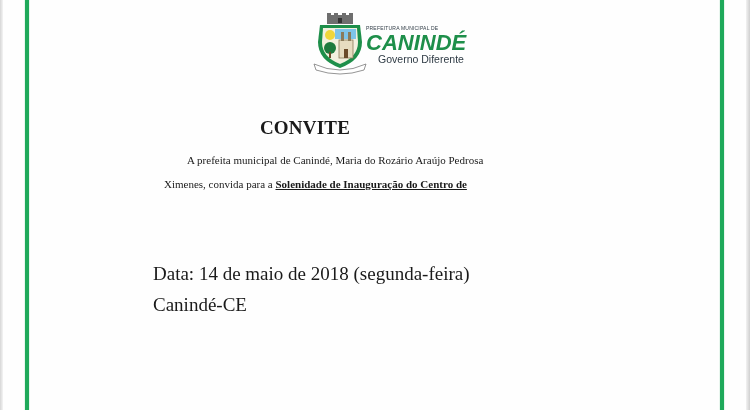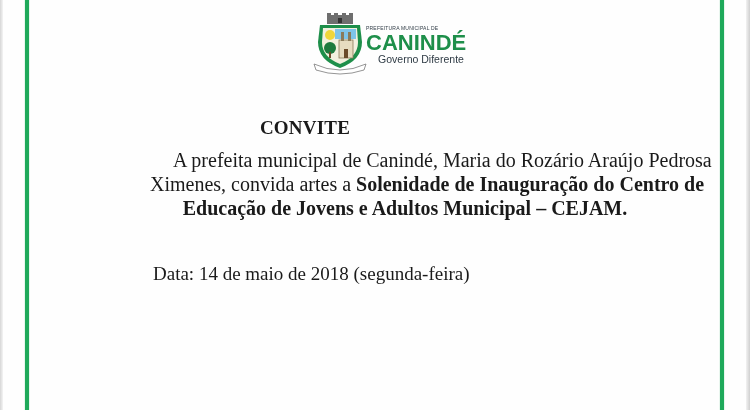--- a/index.html
+++ b/index.html
@@ -10,31 +10,31 @@
     .edge-left { position: absolute; left: 0; top: 0; width: 3px; height: 410px; background: linear-gradient(to right, #d6d6d6, #f4f4f4); }
     .edge-right { position: absolute; right: 0; top: 0; width: 4px; height: 410px; background: linear-gradient(to left, #cfcfcf, #f2f2f2); }
     .border-line { position: absolute; top: 0; width: 4px; height: 410px; }
     .border-left { left: 25px; }
     .border-right { left: 720px; }
 
     .logo { position: absolute; left: 312px; top: 12px; width: 160px; height: 64px; }
     .logo-emblem { position: absolute; left: 0; top: 0; width: 56px; height: 64px; }
     .logo-text { position: absolute; left: 54px; top: 13px; width: 110px; }
     .logo-small { font-family: "Liberation Sans", sans-serif; font-size: 5px; letter-spacing: 0.2px; color: #2f3b45; white-space: nowrap; line-height: 6px; text-transform: uppercase; }
-    .logo-name { font-family: "Liberation Sans", sans-serif; font-weight: bold; font-size: 22px; line-height: 22px; letter-spacing: 0px; white-space: nowrap; margin-top: 1px; }
+    .logo-name { font-family: "Liberation Sans", sans-serif; font-weight: bold; font-size: 22px; line-height: 22px; letter-spacing: 0px; white-space: nowrap; margin-top: 1px; font-style: italic; }
     .logo-tag { font-family: "Liberation Sans", sans-serif; font-size: 10.5px; color: #2f3b45; white-space: nowrap; line-height: 11px; margin-top: 0px; text-align: center; }
 
     .doc-title { position: absolute; left: 0; width: 610px; top: 117px; text-align: center; font-weight: bold; font-size: 19px; line-height: 22px; letter-spacing: 0.2px; }
 
-    .para { position: absolute; left: 150px; width: 560px; top: 148px; font-size: 20px; line-height: 24px; text-align: center; }
+    .para { position: absolute; left: 164px; width: 560px; top: 148px; font-size: 11px; line-height: 24px; text-align: center; }
     .para .line { display: block; white-space: nowrap; }
     .para .line1 { text-align: left; padding-left: 23px; }
     .para .line2 { text-align: left; }
     .para .line3 { text-align: center; padding-right: 50px; }
-    .bold { font-weight: bold; }
+    .bold { font-weight: bold; text-decoration: underline; }
 
     .details { position: absolute; left: 153px; top: 262px; font-size: 19px; }
     .details .row { display: block; height: 31px; line-height: 24px; white-space: nowrap; }
   </style>
 </head>
 <body>
 
 <div class="page">
   <div class="edge-left"></div>
   <div class="edge-right"></div>
@@ -73,20 +73,20 @@
       <div class="logo-small">PREFEITURA MUNICIPAL DE</div>
       <div class="logo-name" style="color:#1e8f4a">CANINDÉ</div>
       <div class="logo-tag">Governo Diferente</div>
     </div>
   </div>
 
   <div class="doc-title">CONVITE</div>
 
   <div class="para">
     <span class="line line1">A prefeita municipal de Canindé, Maria do Rozário Araújo Pedrosa</span>
-    <span class="line line2"><span>Ximenes, convida artes a </span><span class="bold">Solenidade de Inauguração do Centro de</span></span>
-    <span class="line line3 bold">Educação de Jovens e Adultos Municipal – CEJAM.</span>
+    <span class="line line2"><span>Ximenes, convida para a </span><span class="bold">Solenidade de Inauguração do Centro de</span></span>
   </div>
 
   <div class="details">
     <span class="row">Data: 14 de maio de 2018 (segunda-feira)</span>
+    <span class="row">Canindé-CE</span>
   </div>
 </div>
 
 </body></html>

